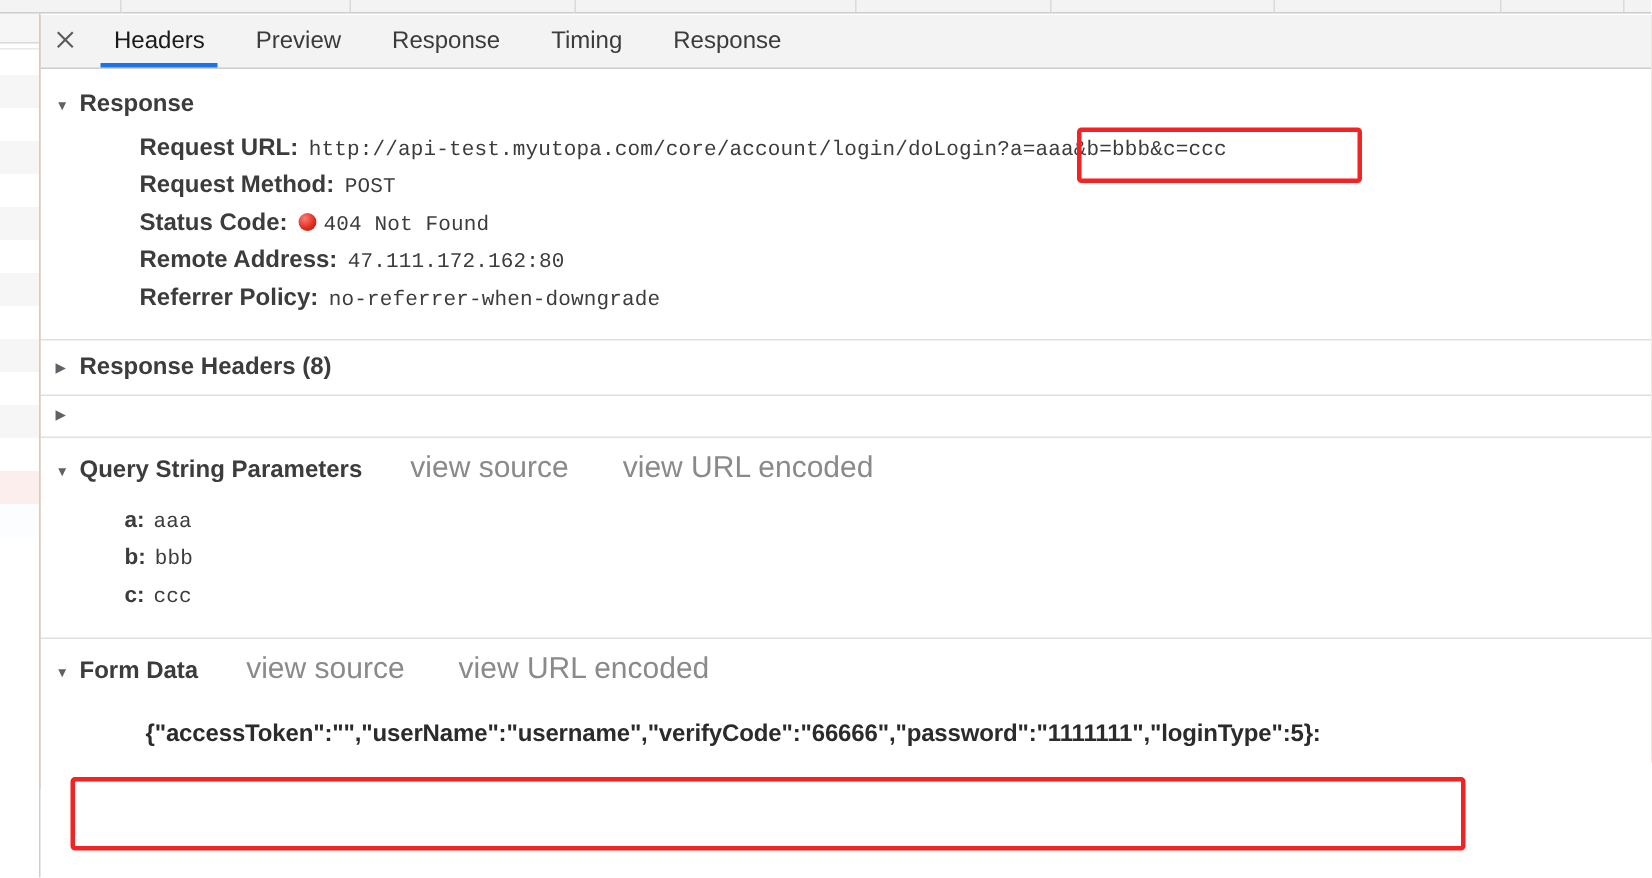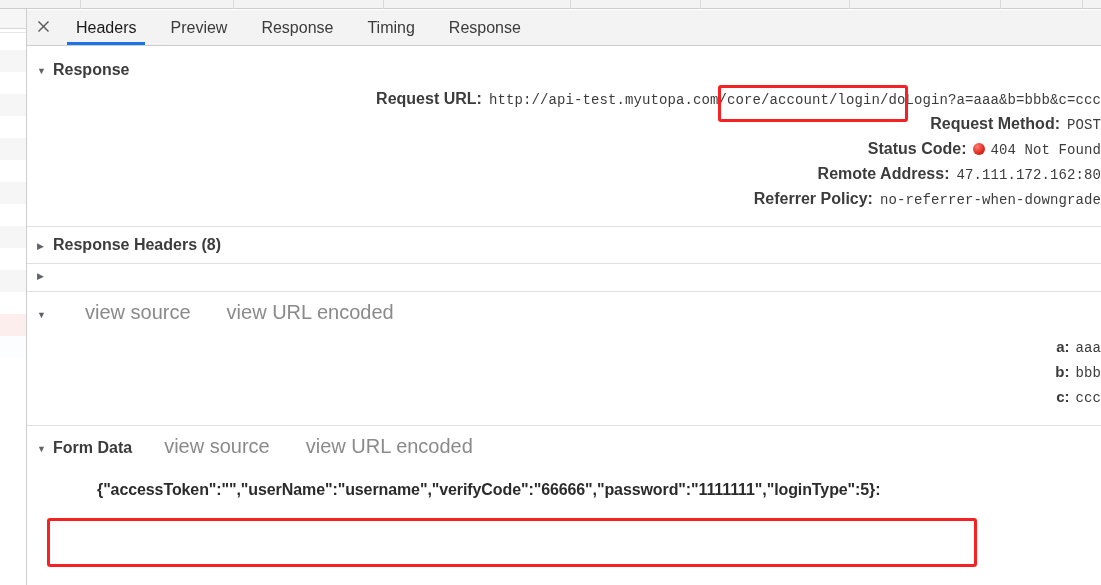--- a/index.html
+++ b/index.html
@@ -161,21 +161,20 @@
     cursor: pointer;
   }
   .section-link.second { margin-left: 36px; }
 
   
   .kv-row {
     display: flex;
     align-items: baseline;
     padding: 2px 0 2px 66px;
     white-space: nowrap;
-    justify-content: flex-end;
   }
   .kv-key {
     font-size: 16px;
     font-weight: bold;
     color: #3c3c3c;
     font-family: "Liberation Sans", sans-serif;
   }
   .kv-val {
     font-size: 14px;
     color: #3c3c3c;
@@ -362,20 +361,21 @@
       <div class="section-divider"></div>
 
       <div class="section-head">
         <span class="twisty">▶</span>
       </div>
 
       <div class="section-divider"></div>
 
       <div class="section-head">
         <span class="twisty">▼</span>
+        <span class="section-title">Query String Parameters</span>
         <span class="section-link">view source</span>
         <span class="section-link second">view URL encoded</span>
       </div>
 
       <div class="spacer-xs"></div>
 
       <div class="kv-row param">
         <span class="kv-key">a:</span>
         <span class="kv-val">aaa</span>
       </div>

